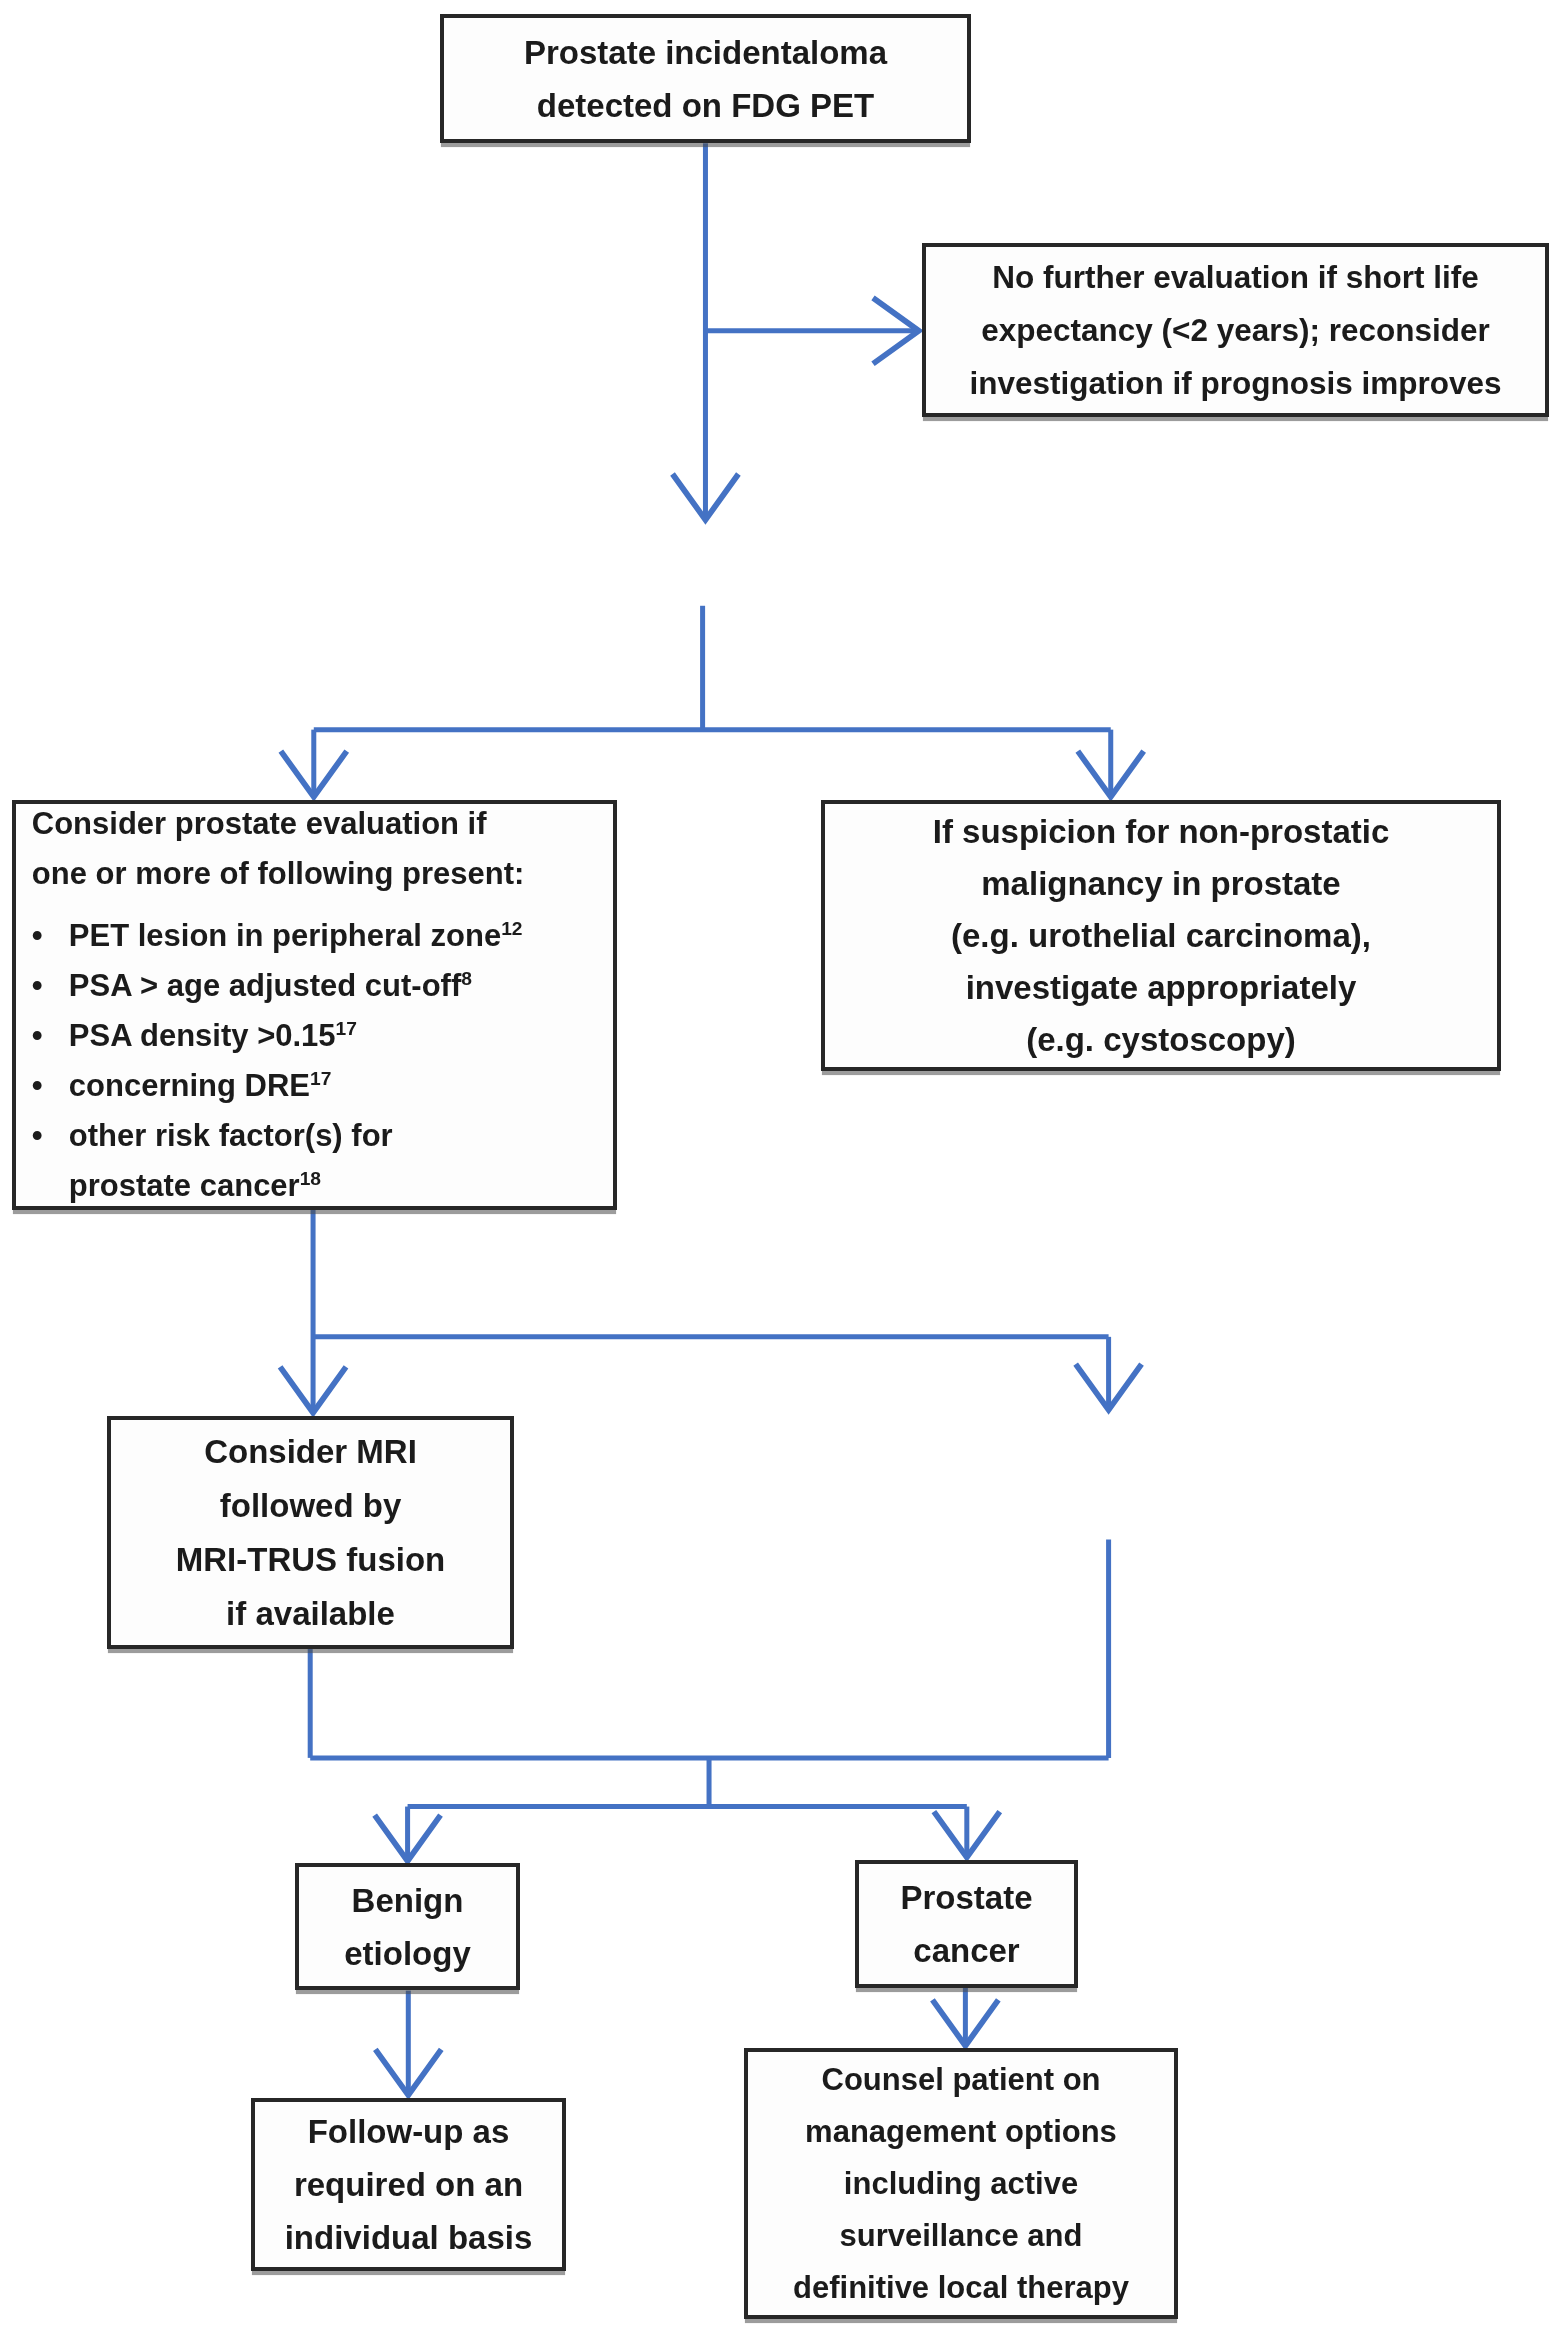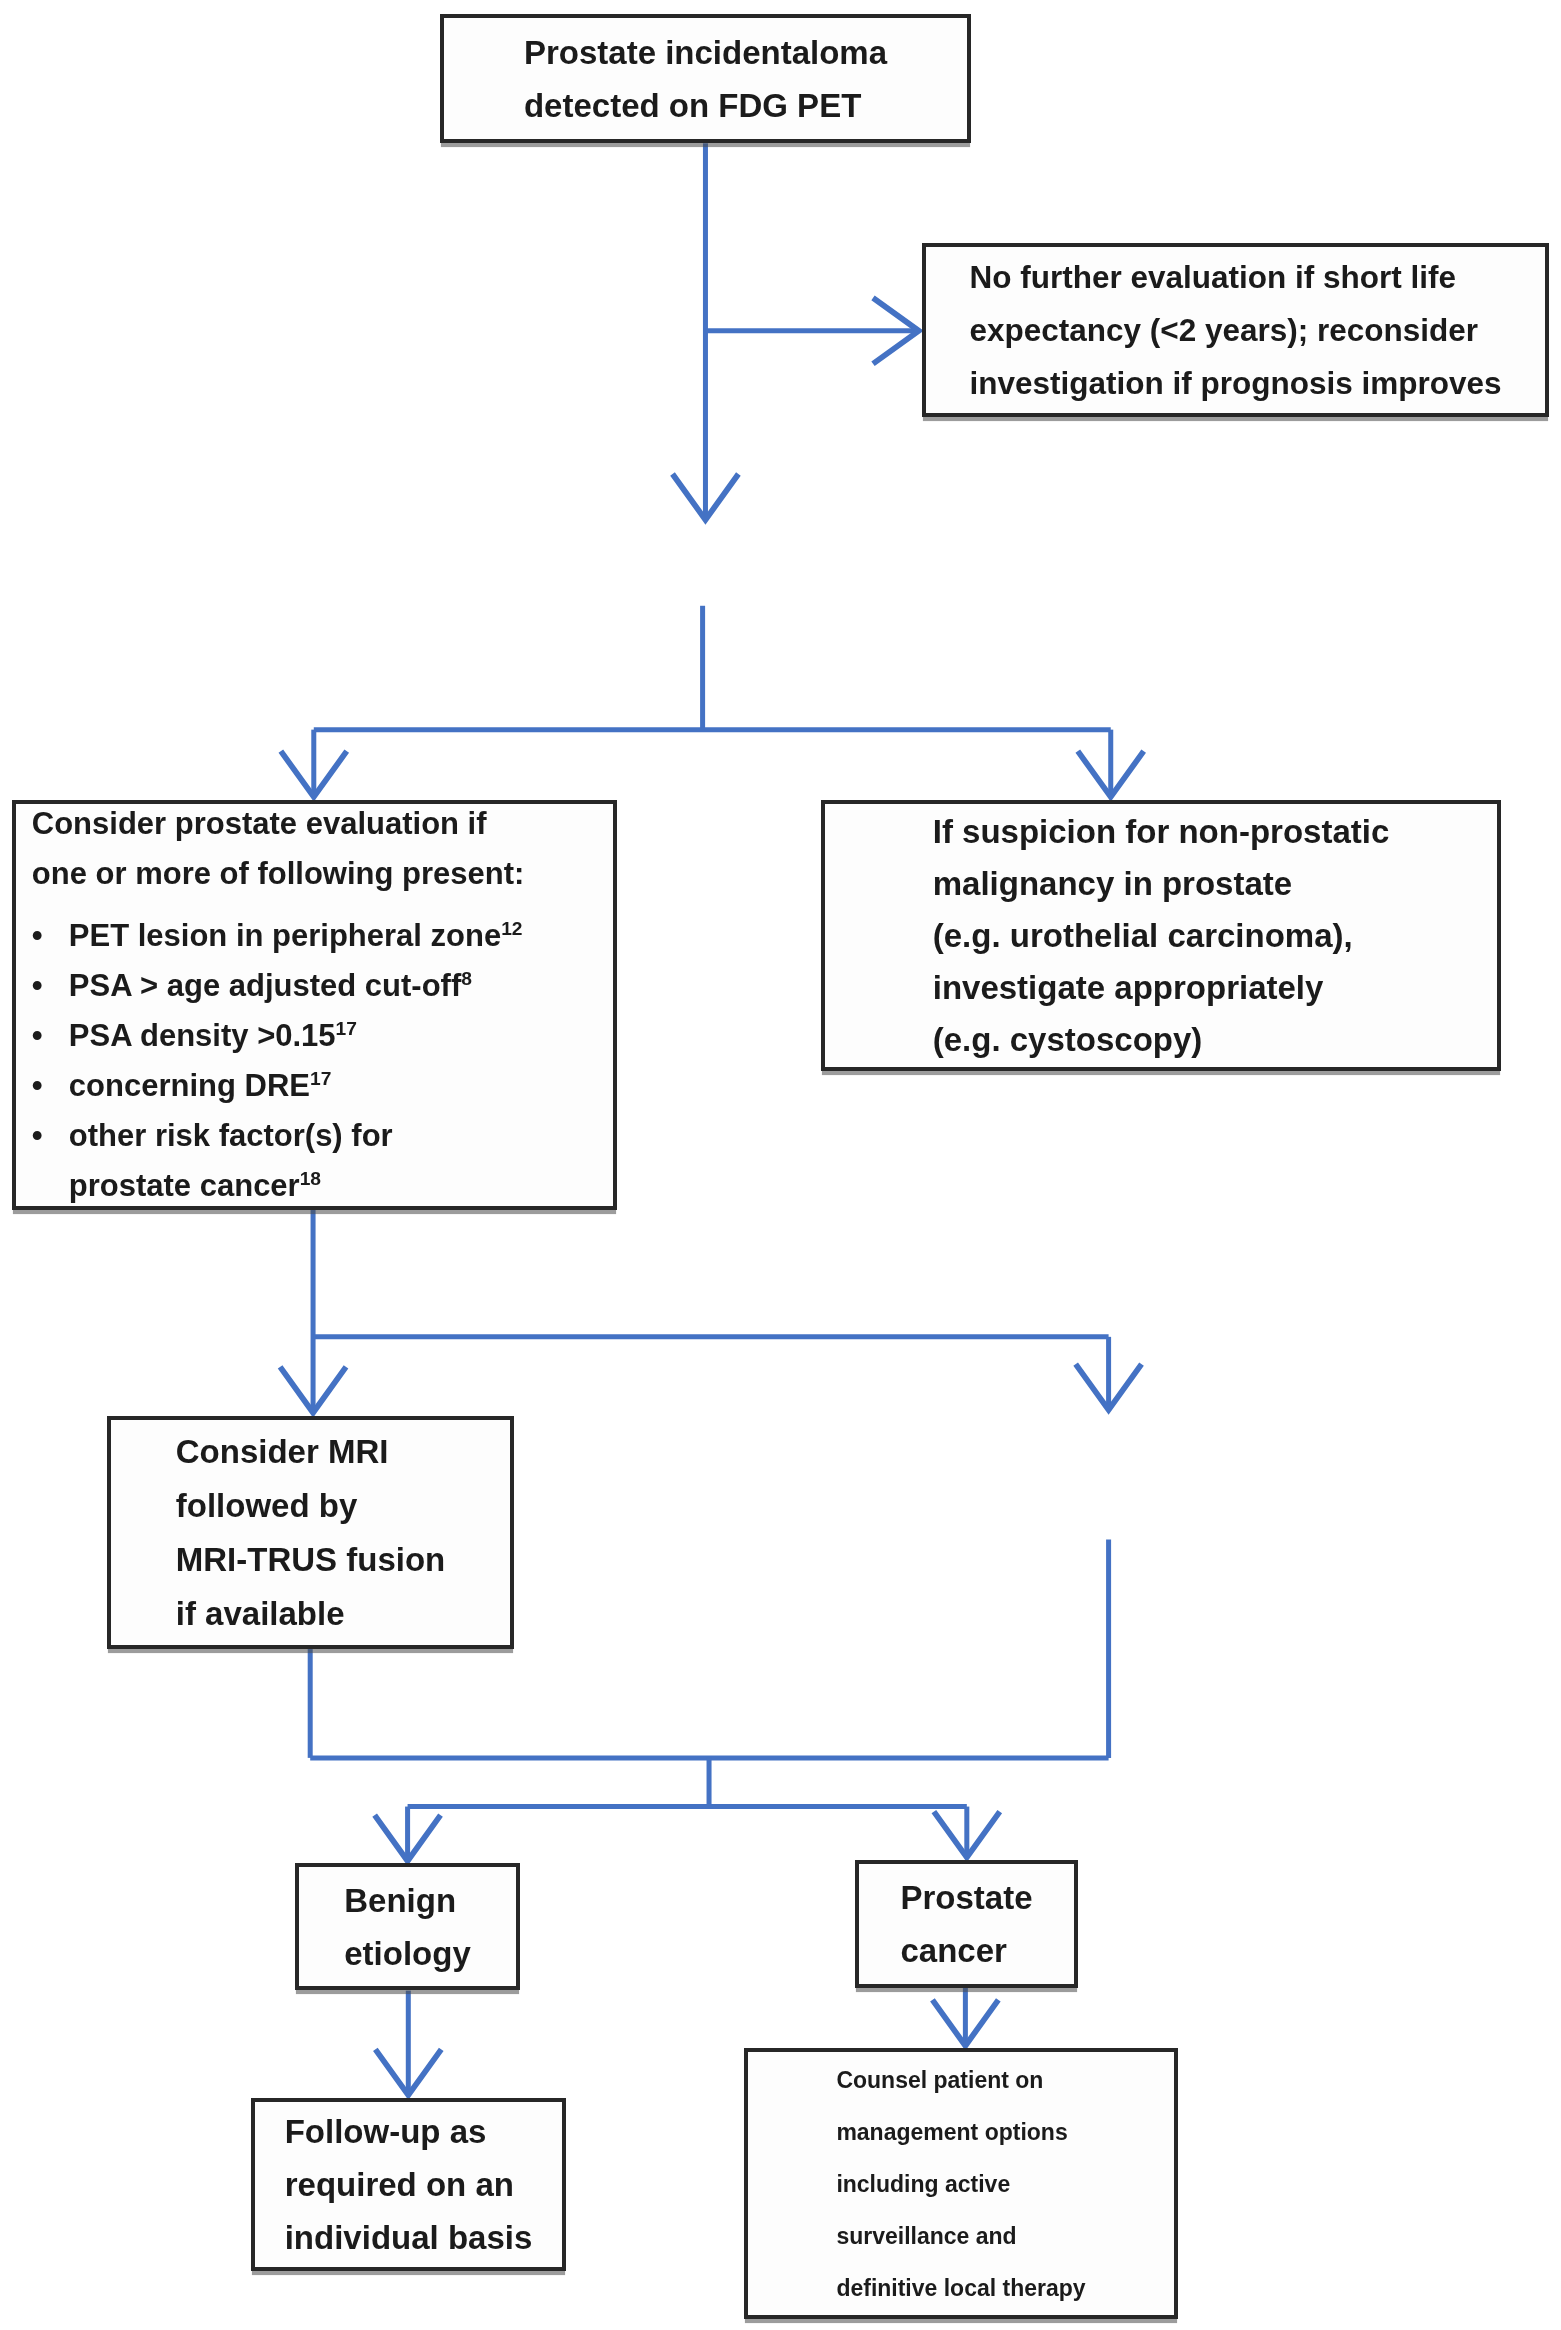--- a/index.html
+++ b/index.html
@@ -20,40 +20,40 @@
   .flow{stroke:var(--connector);fill:none;stroke-width:7px;}
   .head{stroke:var(--connector);fill:none;stroke-width:8px;stroke-linejoin:miter;stroke-linecap:butt;}
   .node{
     position:absolute;
     background:var(--box-bg);
     border:4.3px solid var(--box-border);
     box-shadow:0 5px 0.7px -1.4px rgba(75,75,75,.55);
     box-sizing:border-box;
     display:flex;flex-direction:column;
     justify-content:center;align-items:center;
-    text-align:left;
+    text-align:center;
     font-weight:bold;
     line-height:52px;
     font-size:33px;
   }
   .txt{white-space:pre-line;}
   
   #n-incidentaloma{left:440px;top:14.3px;width:531px;height:129px;line-height:53px;}
   #n-noeval{left:922px;top:243px;width:627px;height:174px;font-size:31.5px;line-height:53px;}
   #n-history{left:291px;top:523px;width:824px;height:83px;}
   #n-consider{left:12px;top:800px;width:605px;height:410px;
               align-items:flex-start;text-align:left;
               font-size:31px;line-height:50px;padding:0 10px 0 15.8px;gap:12px;}
   #n-nonprostatic{left:821px;top:800px;width:680px;height:271px;}
   #n-mri{left:107px;top:1416px;width:407px;height:233px;line-height:54px;}
   #n-cognitive{left:904px;top:1413px;width:410px;height:127px;line-height:53px;}
   #n-benign{left:295px;top:1863px;width:225px;height:127px;line-height:53px;}
   #n-pca{left:855px;top:1860px;width:223px;height:128px;line-height:53px;}
   #n-followup{left:251px;top:2098px;width:315px;height:173px;line-height:53px;}
-  #n-counsel{left:744px;top:2048px;width:434px;height:271px;font-size:23px;}
+  #n-counsel{left:744px;top:2048px;width:434px;height:271px;font-size:31px;}
   .bullets{width:100%;}
   .bullet{display:flex;align-items:flex-start;}
   .bm{width:37px;flex:0 0 37px;}
   .bt{flex:1;}
   .btxt{white-space:pre-line;}
   sup.bsup{font-size:0.62em;line-height:0;vertical-align:super;}
 </style>
 </head>
 <body>
 

